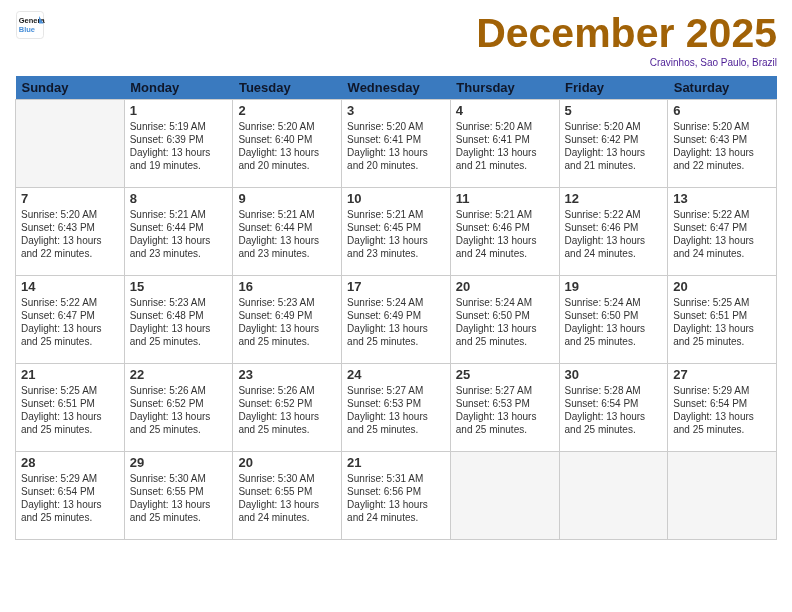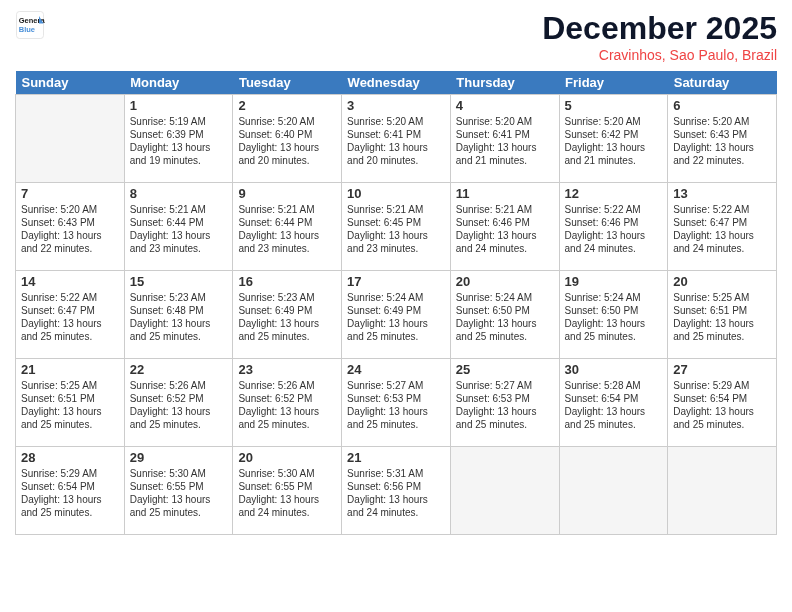--- a/index.html
+++ b/index.html
@@ -26,36 +26,36 @@
       gap: 4px;
     }
     .logo-icon {
       width: 30px;
       height: 30px;
     }
     .title-area {
       text-align: right;
     }
     .month-title {
-      font-size: 32px;
+      font-size: 41px;
       font-weight: bold;
-      color: #0f172a;
+      color: #a16207;
     }
     .location {
-      font-size: 14px;
-      color: #ef4444;
+      font-size: 10px;
+      color: #4c1d95;
     }
     table {
       width: 100%;
       border-collapse: collapse;
       table-layout: fixed;
     }
     th {
       background-color: #3a7abf;
-      color: #ffffff;
+      color: #0f172a;
       text-align: left;
       padding: 4px 6px;
       font-size: 13px;
       font-weight: bold;
     }
     td {
       border: 1px solid #ccc;
       vertical-align: top;
       padding: 3px 5px;
       height: 88px;

